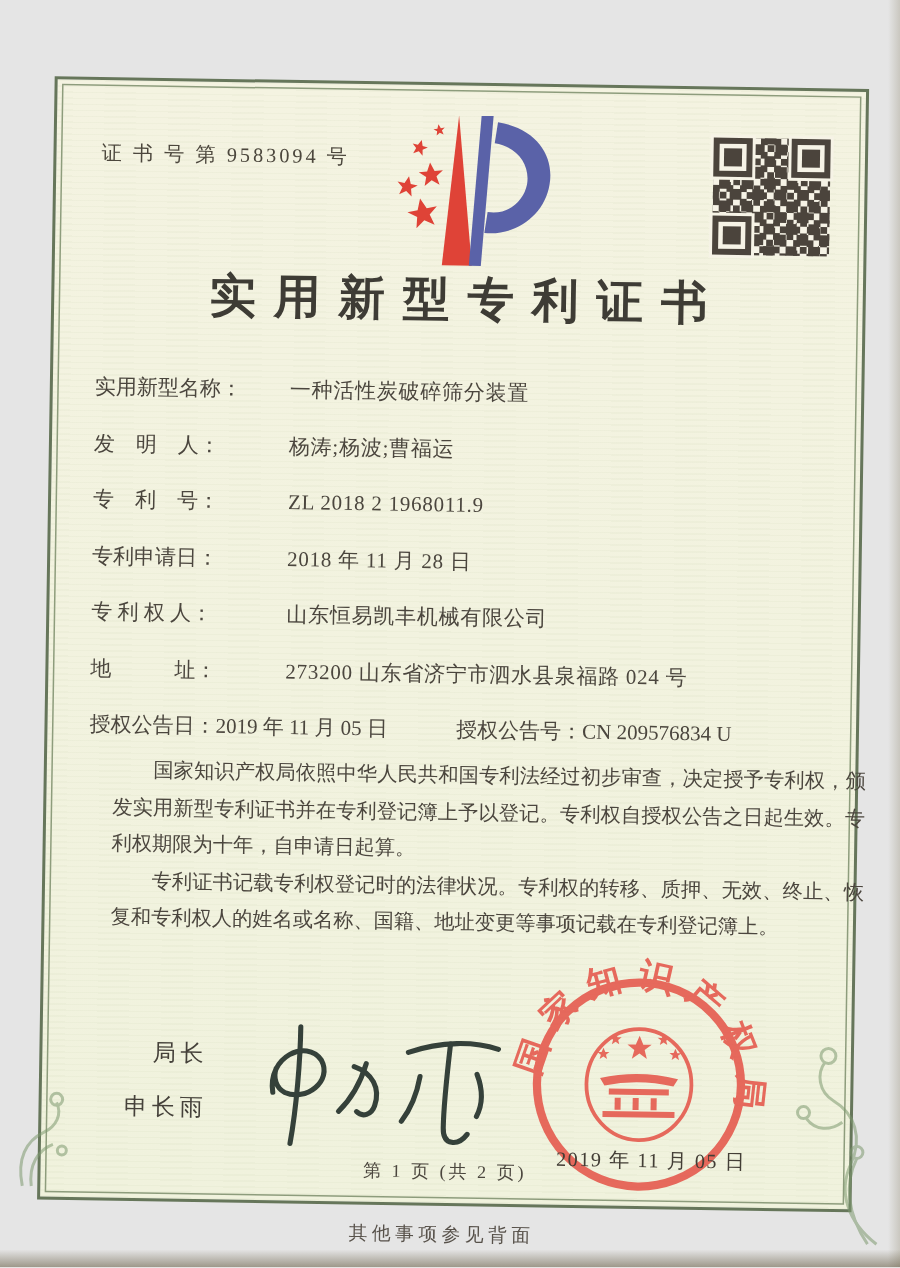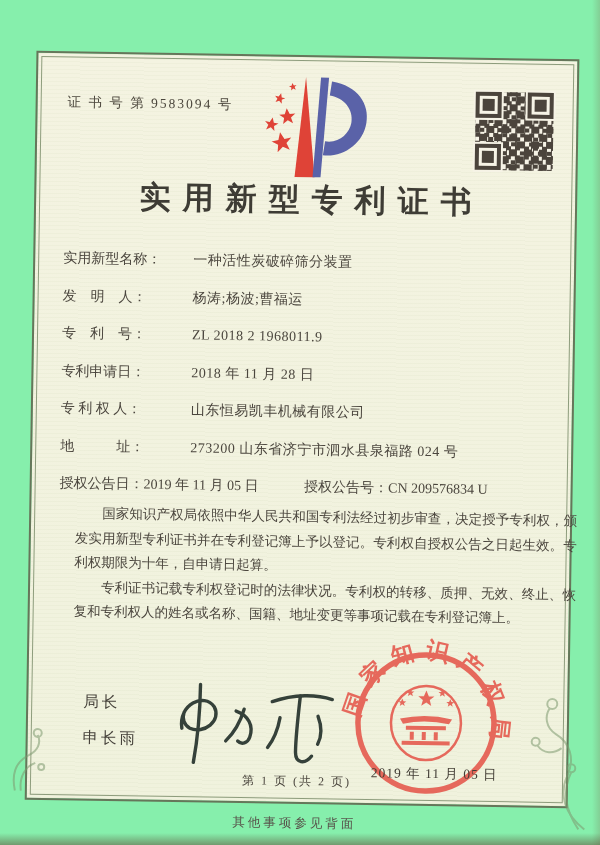--- a/index.html
+++ b/index.html
@@ -1,18 +1,18 @@
 <!DOCTYPE html>
 <html><head>
 <meta charset="utf-8">
 <style>
   html,body{margin:0;padding:0;}
   .page{
     position:relative;width:600px;height:845px;overflow:hidden;
-    background:#86efac;
+    background:#e5e5e5;
     font-family:"Liberation Serif","DejaVu Serif",serif;
     color:#46423a;
   }
   .page-edge-bottom{position:absolute;left:0;right:0;bottom:0;height:12px;
     background:linear-gradient(to top,rgba(95,85,60,.55),rgba(95,85,60,0));}
   .page-edge-right{position:absolute;top:0;bottom:0;right:0;width:8px;
     background:linear-gradient(to left,rgba(120,110,80,.25),rgba(120,110,80,0));}
   .tilt{position:absolute;inset:0;transform:rotate(0.9deg);transform-origin:50% 55%;}
 
   .frame{
@@ -47,21 +47,21 @@
   .f-value{letter-spacing:.5px;}
   .grant-row .pair{display:inline-block;}
   .grant-row .pair.right{margin-left:42px;}
   .grant-row .g-label{display:inline-block;}
 
   .paras{position:absolute;left:44px;top:448px;width:502px;
     font-size:13.5px;line-height:1.82;text-align:justify;color:#4b463e;}
   .paras p{margin:0;text-indent:2em;}
 
   .officer{position:absolute;left:55px;top:638px;font-size:15.5px;letter-spacing:3px;color:#45413a;}
-  .officer div{margin-bottom:15px;}
+  .officer div{margin-bottom:15px;text-align:right;}
 
   .signature{position:absolute;left:132px;top:615px;width:190px;height:110px;}
 
   .seal{position:absolute;left:312px;top:578px;width:172px;height:172px;}
   .seal-date{position:absolute;left:322px;top:706px;width:170px;text-align:center;
     font-size:13.5px;color:#433e36;letter-spacing:1px;}
 
   .footer-page{position:absolute;left:0;right:0;top:716px;text-align:center;
     font-size:12px;letter-spacing:2px;color:#4b463e;}
 

